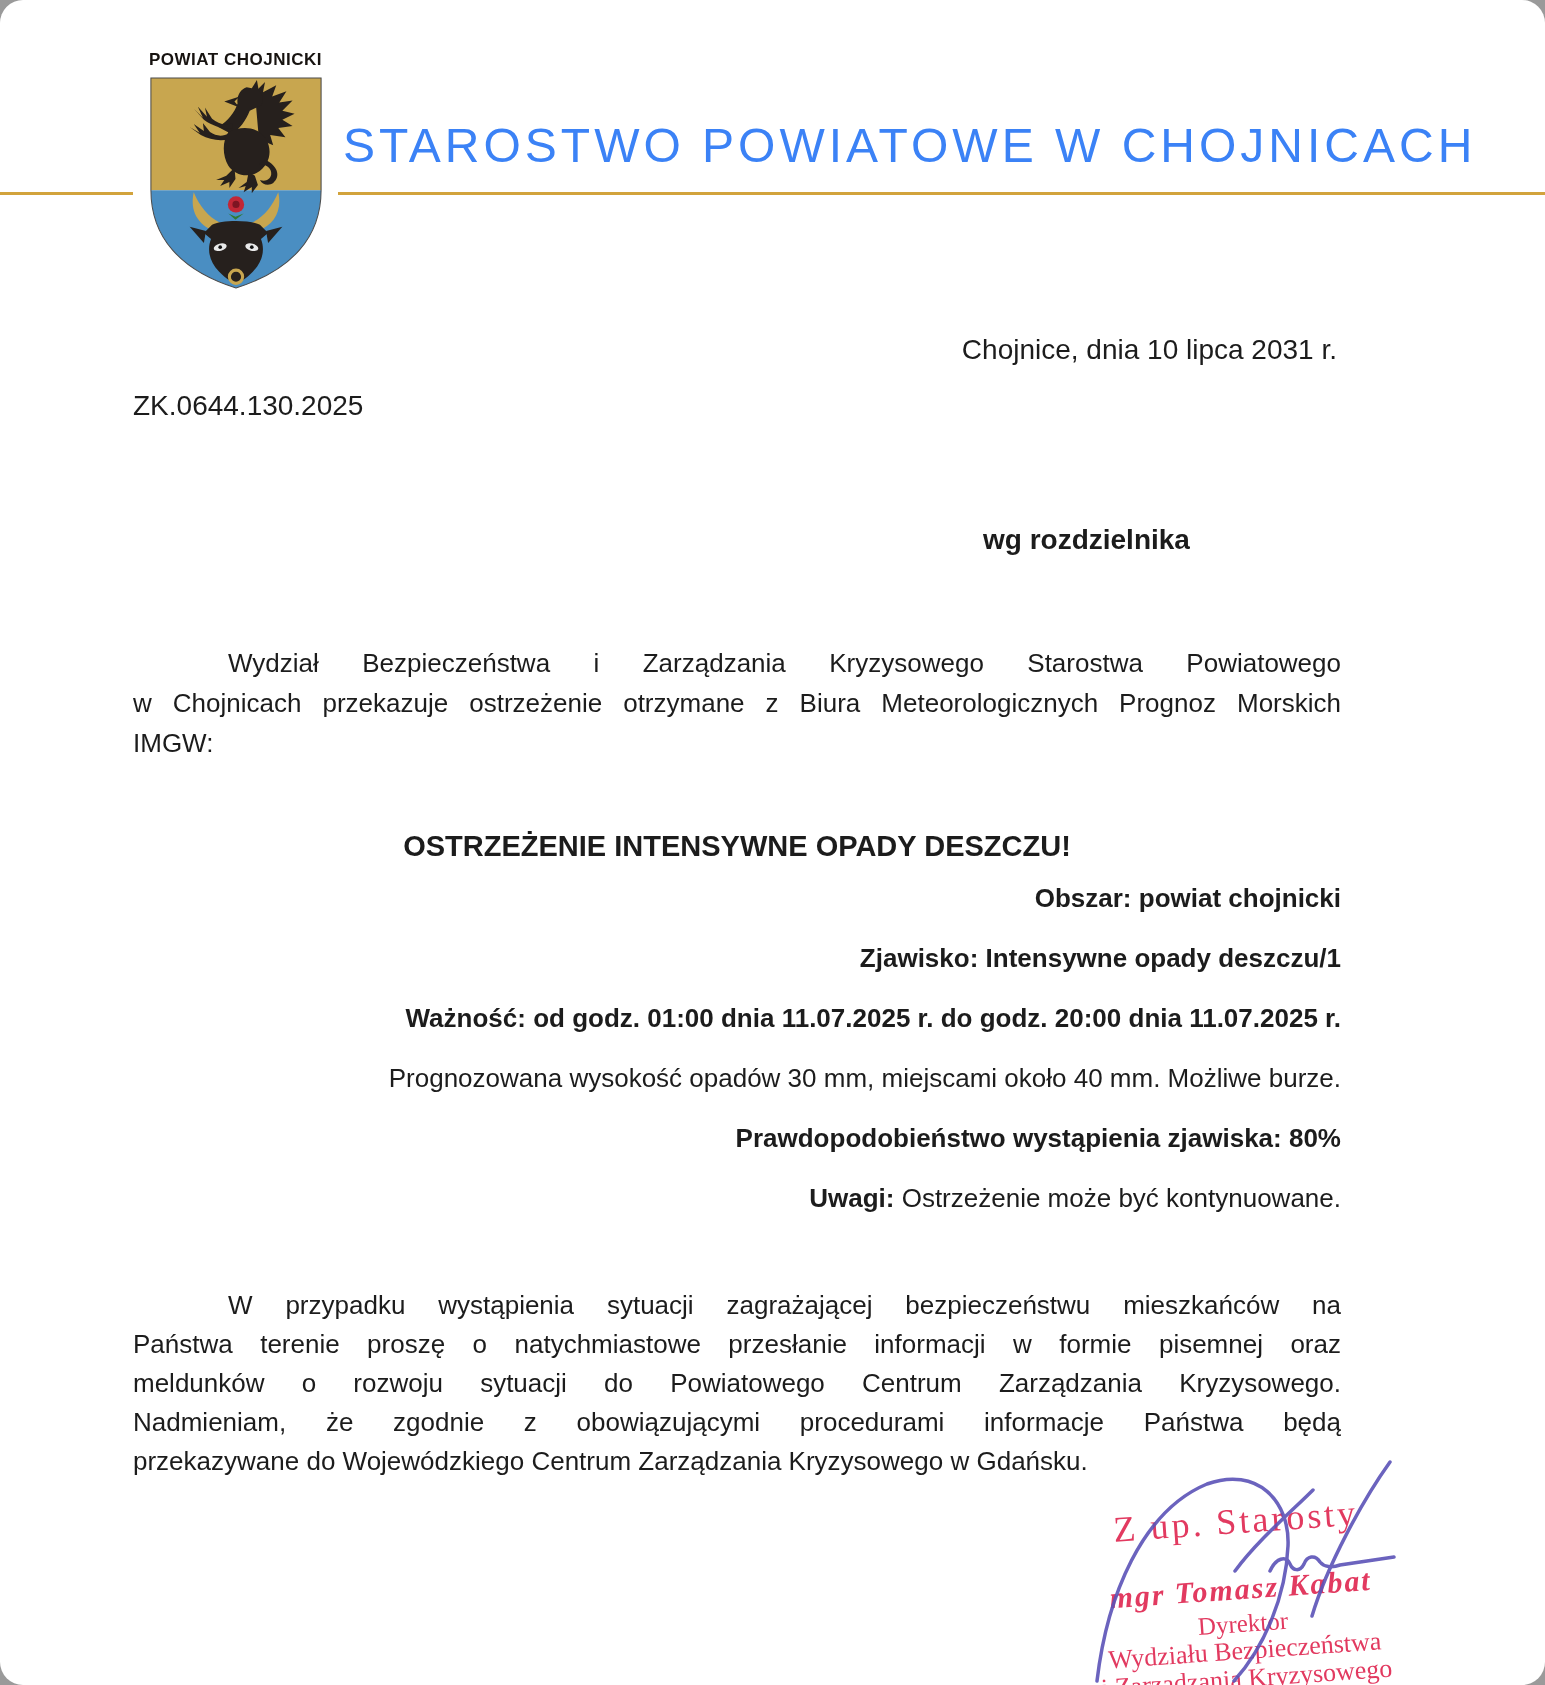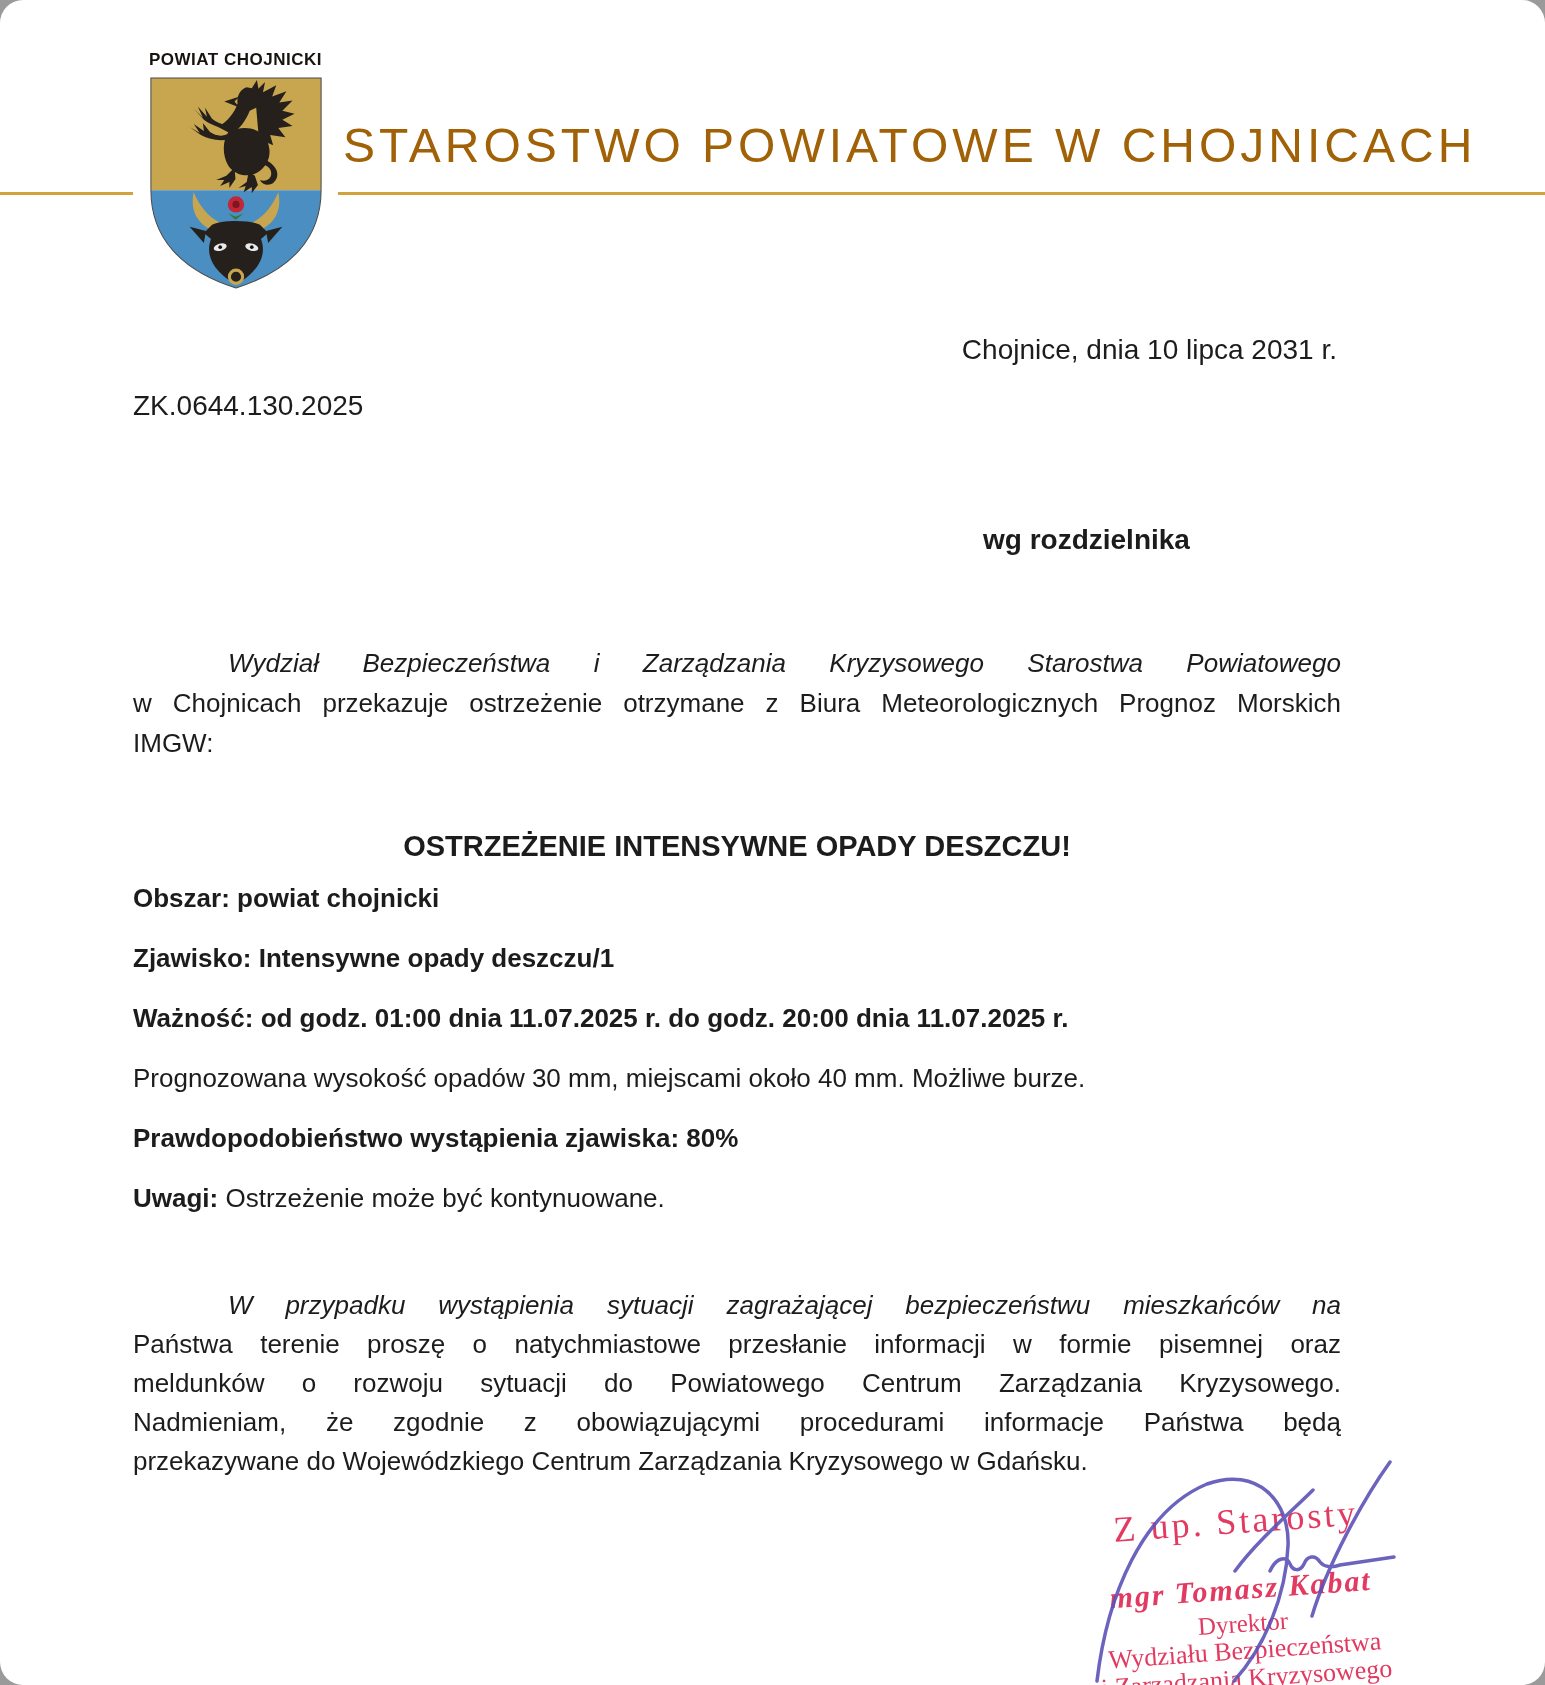--- a/index.html
+++ b/index.html
@@ -23,37 +23,37 @@
     text-align:center;z-index:2;background:#ffffff;padding-bottom:4px;
   }
   .powiat-label{
     font-size:17px;font-weight:bold;letter-spacing:0.5px;
     color:#171310;margin-bottom:6px;white-space:nowrap;
   }
   .coat-svg{display:block;margin:0 auto;}
   .office-title{
     position:absolute;left:343px;top:118px;width:1100px;
     font-size:48px;font-weight:400;letter-spacing:4px;
-    color:#a16207;white-space:nowrap;z-index:2;
+    color:#3b82f6;white-space:nowrap;z-index:2;
   }
   
   .place-date{position:absolute;top:334px;right:208px;font-size:28px;}
   .case-number{position:absolute;top:390px;left:133px;font-size:28px;}
   .distribution{position:absolute;top:524px;left:983px;font-size:28px;font-weight:bold;}
   
   .doc-block{position:absolute;left:133px;width:1208px;font-size:26px;}
   .intro{top:643px;line-height:40px;}
   .line{display:block;}
   .jl{text-align:justify;text-align-last:justify;}
-  .ind{text-indent:95px;font-style:italic;}
+  .ind{text-indent:95px;}
   .warning-title{
     top:804px;text-align:center;font-weight:bold;font-size:29px;margin-top:26px;
   }
   .details{top:878px;}
-  .details p{margin:0 0 20px 0;line-height:40px;}
+  .details p{margin:0 0 20px 0;line-height:40px;text-align:right;}
   .b{font-weight:bold;}
   .closing{top:1286px;line-height:39px;}
   
   .stamp{
     position:absolute;left:1055px;top:1500px;width:372px;
     text-align:center;color:#e23a60;
     font-family:"Liberation Serif", serif;
     transform:rotate(-4deg);
     z-index:3;
   }

